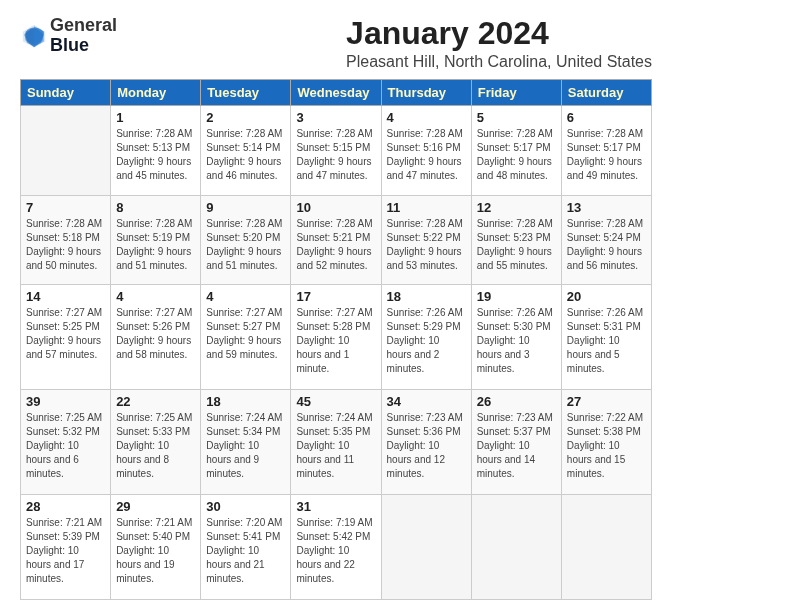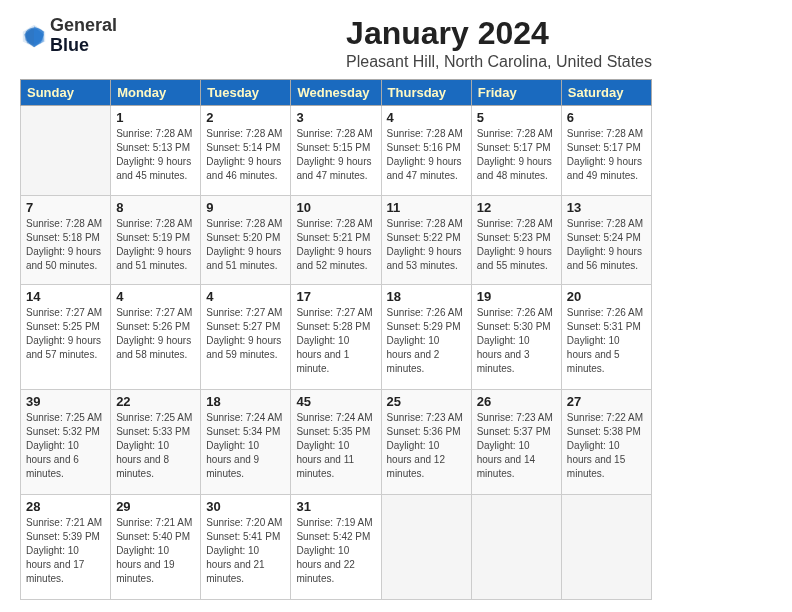--- a/index.html
+++ b/index.html
@@ -241,21 +241,21 @@
           </td>
           <td>
             <span class="day-num">18</span>
             <div class="day-info">Sunrise: 7:24 AM<br>Sunset: 5:34 PM<br>Daylight: 10 hours and 9 minutes.</div>
           </td>
           <td>
             <span class="day-num">45</span>
             <div class="day-info">Sunrise: 7:24 AM<br>Sunset: 5:35 PM<br>Daylight: 10 hours and 11 minutes.</div>
           </td>
           <td>
-            <span class="day-num">25</span>
+            <span class="day-num">34</span>
             <div class="day-info">Sunrise: 7:23 AM<br>Sunset: 5:36 PM<br>Daylight: 10 hours and 12 minutes.</div>
           </td>
           <td>
             <span class="day-num">26</span>
             <div class="day-info">Sunrise: 7:23 AM<br>Sunset: 5:37 PM<br>Daylight: 10 hours and 14 minutes.</div>
           </td>
           <td>
             <span class="day-num">27</span>
             <div class="day-info">Sunrise: 7:22 AM<br>Sunset: 5:38 PM<br>Daylight: 10 hours and 15 minutes.</div>
           </td>

